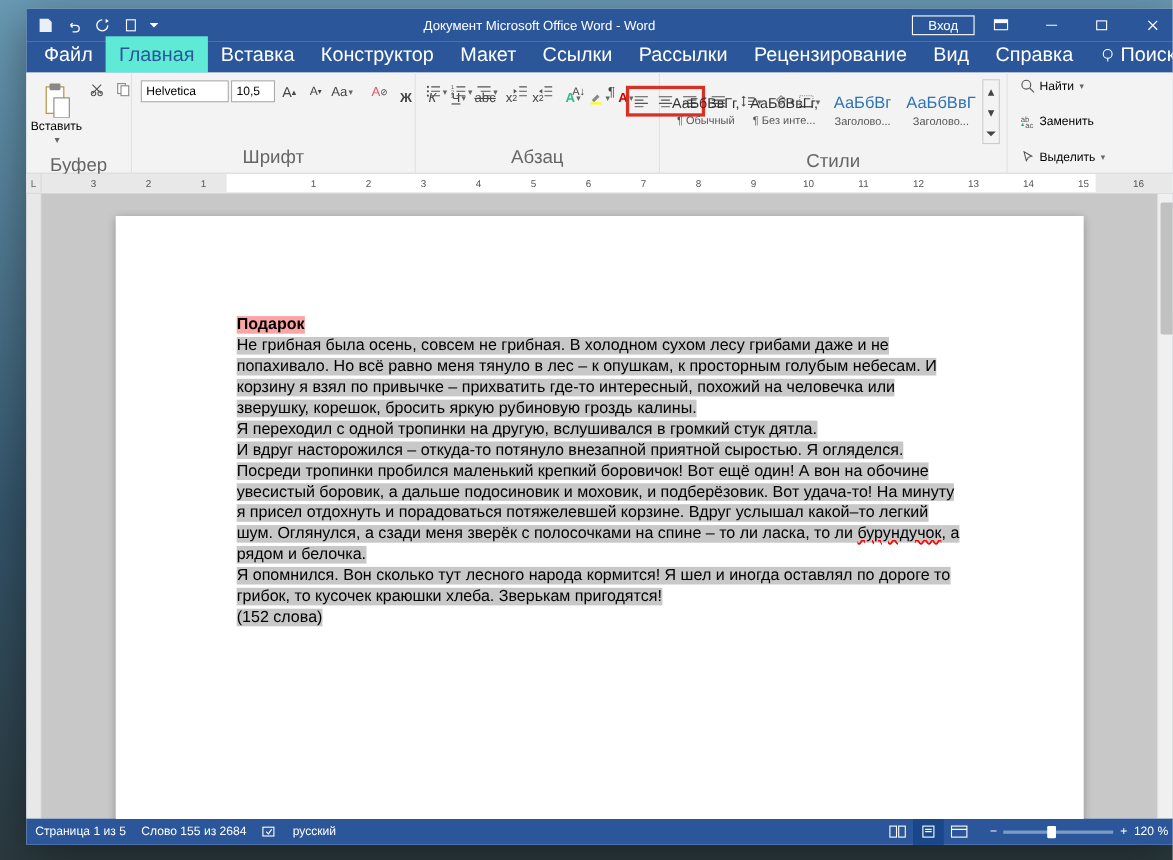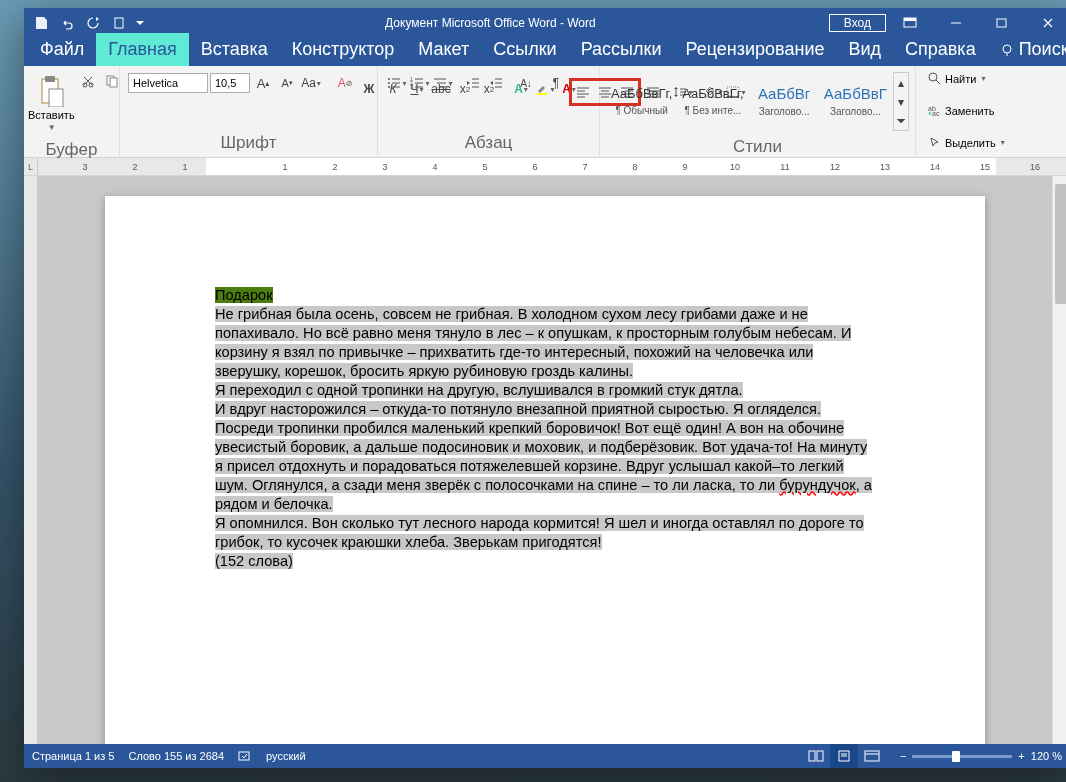--- a/index.html
+++ b/index.html
@@ -39,21 +39,21 @@
 .ruler-h .dark{position:absolute;left:0;top:0;bottom:0;width:168px;background:#e8e8e8}
 .ruler-h .dark2{position:absolute;right:0;top:0;bottom:0;width:74px;background:#e8e8e8}
 .ruler-ticks{position:absolute;left:22px;top:0;bottom:0;display:flex;align-items:center;gap:0}
 .tick{width:50px;text-align:center;font-size:9px;color:#555;position:relative}
 .doc-area{flex:1;background:#c8c8c8;display:flex;overflow:hidden;position:relative}
 .vruler{width:14px;background:#e8e8e8;border-right:1px solid #ccc}
 .doc-scroll{flex:1;overflow:auto;display:flex;justify-content:center;padding-top:20px}
 .page{width:880px;min-height:1100px;background:#fff;box-shadow:0 2px 8px rgba(0,0,0,.3);padding:90px 110px 90px 110px;font-family:Helvetica,Arial,sans-serif}
 .doc-text{font-size:14.6px;line-height:1.3;color:#000}
 .doc-text .hl{background:#c8c8c8}
-.doc-text .title{font-weight:normal;background:#4d7c0f}
+.doc-text .title{font-weight:bold;background:#fca5a5}
 .doc-text .squig{text-decoration:underline wavy red}
 .vscroll{width:18px;background:#f0f0f0;border-left:1px solid #ddd;position:relative}
 .vscroll .thumb{position:absolute;left:2px;right:2px;top:8px;height:120px;background:#c1c1c1;border-radius:2px}
 .statusbar{height:24px;background:#2b579a;color:#fff;display:flex;align-items:center;font-size:11px;padding:0 8px;gap:14px}
 .statusbar .spacer{flex:1}
 .view-btns{display:flex;gap:0}
 .vbtn{width:28px;height:24px;display:flex;align-items:center;justify-content:center;cursor:pointer}
 .vbtn:hover,.vbtn.active{background:#19478a}
 .zoom{display:flex;align-items:center;gap:6px}
 .zslider{width:100px;height:3px;background:#7a9ac8;position:relative}

